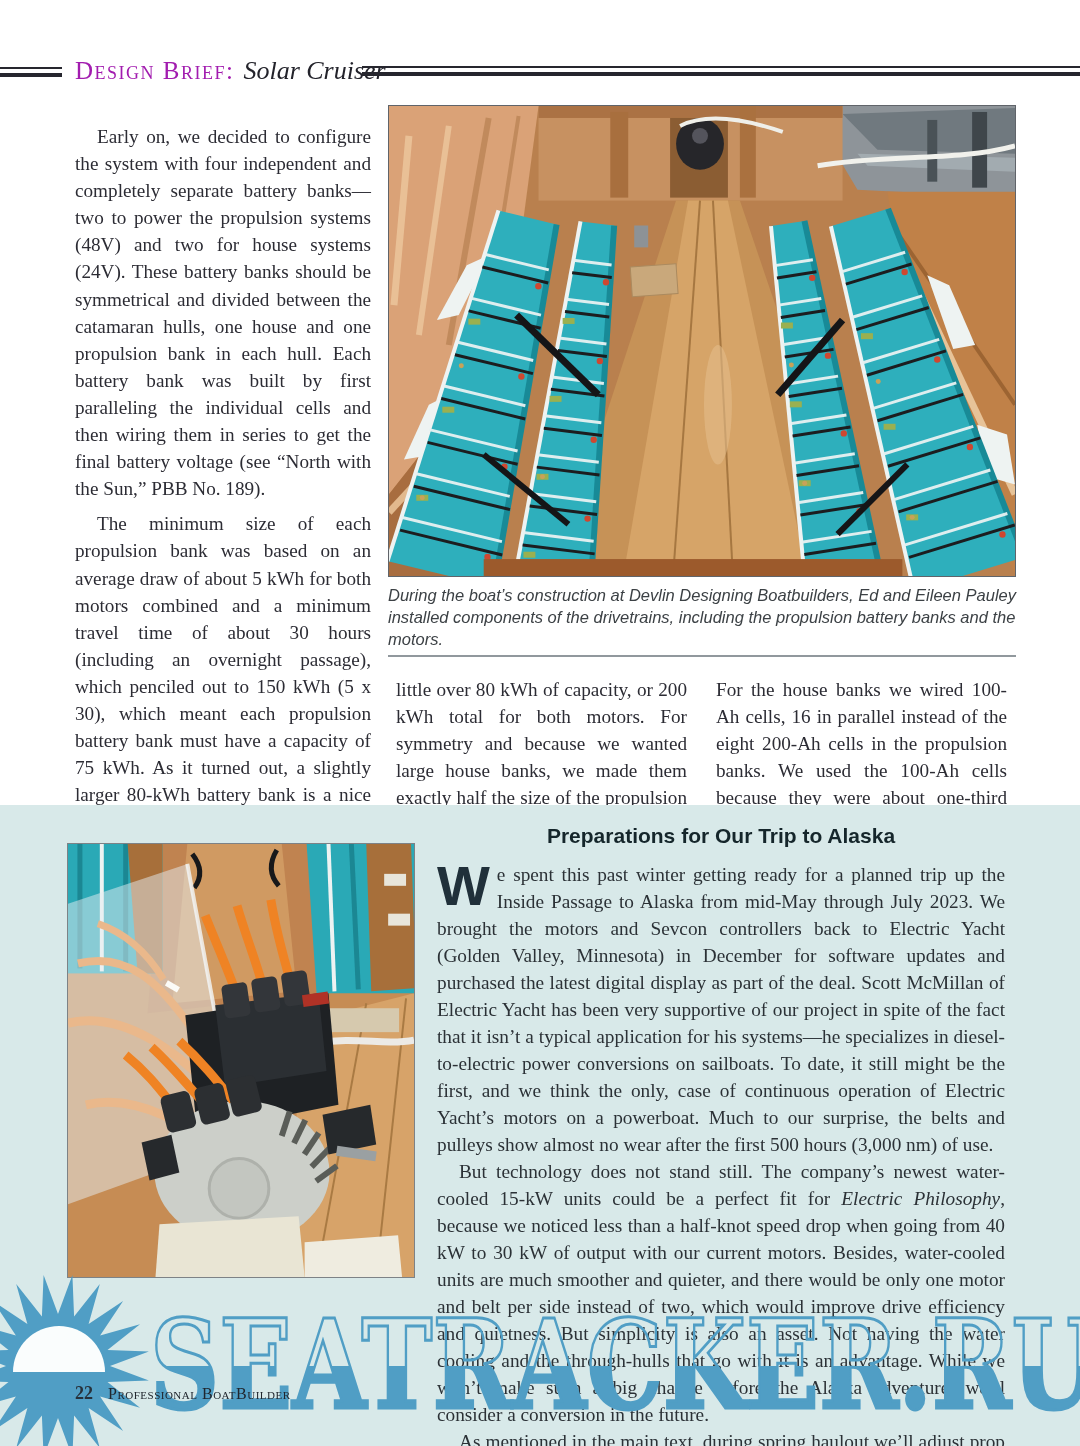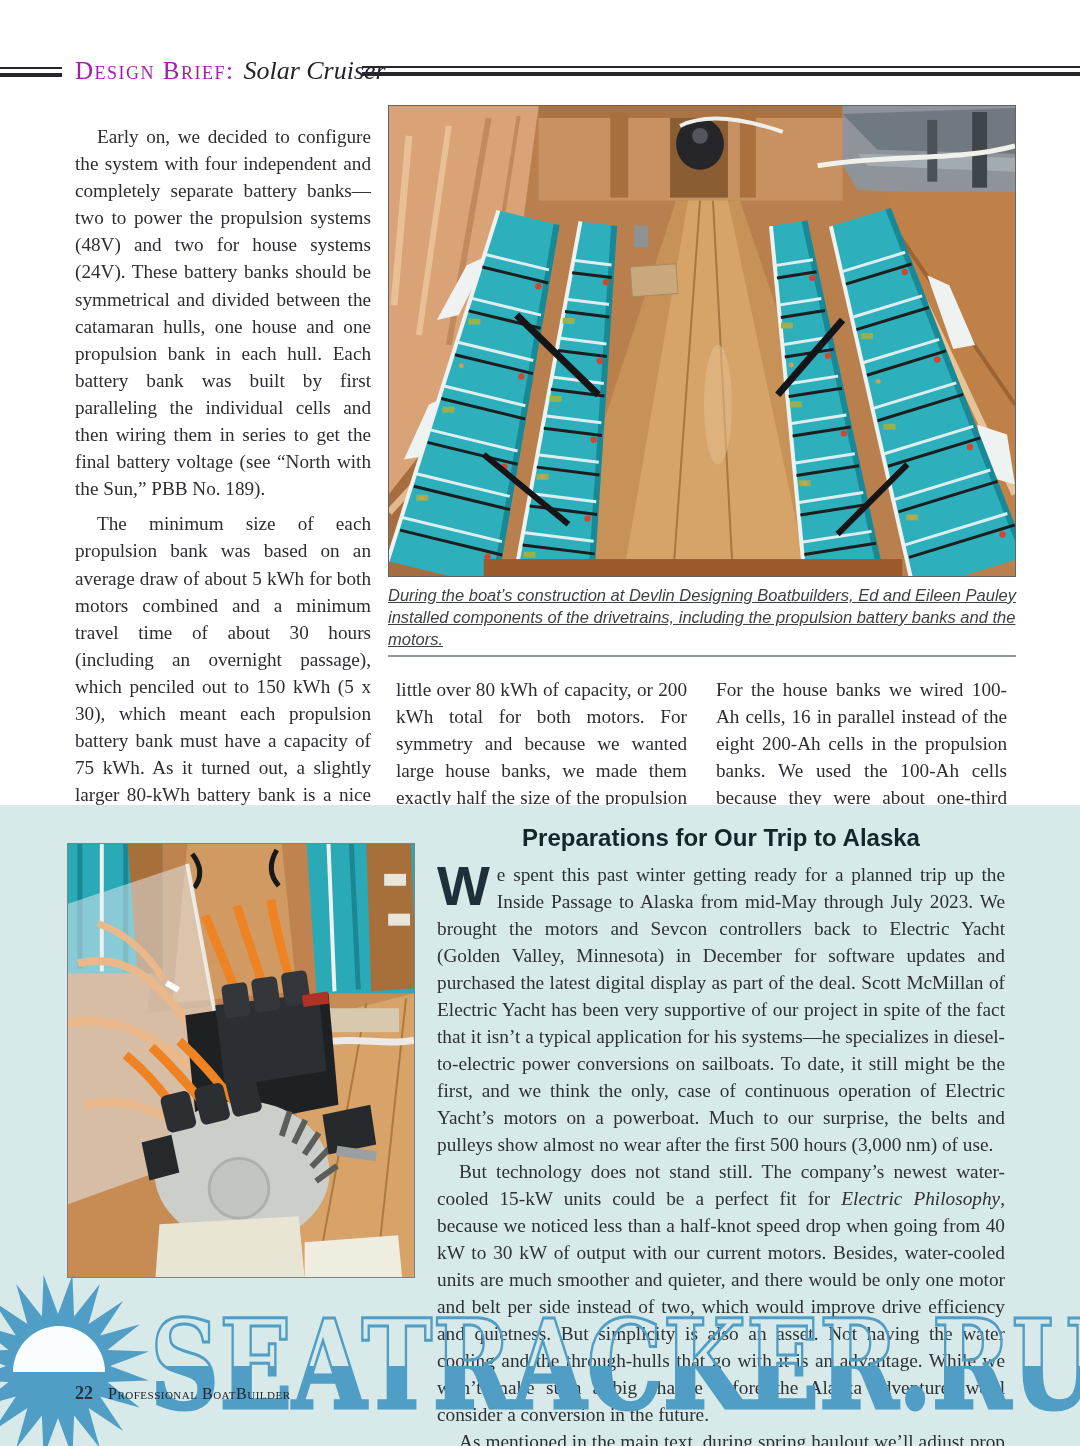--- a/index.html
+++ b/index.html
@@ -11,26 +11,26 @@
   .kicker{font-variant:small-caps;font-size:25px;letter-spacing:1.5px;color:#a21caf;}
   .kicker-title{font-style:italic;font-size:26px;color:#23232b;margin-left:9px;}
   
   .bodycol{position:absolute;text-align:justify;font-size:19.2px;line-height:27.1px;color:#2c2c34;}
   .bodycol p{margin:8px;}
   .bodycol p.ind{text-indent:22px;}
   
   .photo{position:absolute;border:1px solid #60646a;box-sizing:border-box;overflow:hidden;background:#b9804e;}
   .photo svg{display:block;width:100%;height:100%;}
   .caption{position:absolute;font-family:"Liberation Sans",sans-serif;font-style:italic;
-           font-size:16.5px;line-height:22px;color:#3c4145;text-decoration:underline;}
+           font-size:16.5px;line-height:22px;color:#3c4145;}
   .cap-rule{position:absolute;height:2px;background:#91989d;}
   
   .sidebar{position:absolute;left:0;top:805px;width:1080px;height:641px;background:#d8e9e9;}
   .sb-title{position:absolute;left:437px;top:824px;width:568px;text-align:center;
-            font-family:"Liberation Sans",sans-serif;font-weight:bold;font-size:24px;color:#15262b;}
+            font-family:"Liberation Sans",sans-serif;font-weight:bold;font-size:21px;color:#15262b;}
   .sb-text{position:absolute;left:437px;top:861px;width:568px;text-align:justify;
            font-size:19.3px;line-height:27px;color:#2b3136;}
   .sb-text p{margin:0;}
   .sb-text p.ind{text-indent:22px;}
   .dropcap{float:left;font-family:"Liberation Sans",sans-serif;font-weight:bold;
            font-size:56px;line-height:44px;color:#20303a;margin:3px 7px 0 0;}
   .boat-name{font-style:italic;}
   
   .footer{position:absolute;left:75px;top:1383px;white-space:nowrap;z-index:6;}
   .pageno{font-weight:bold;font-size:18px;color:#27313b;}

